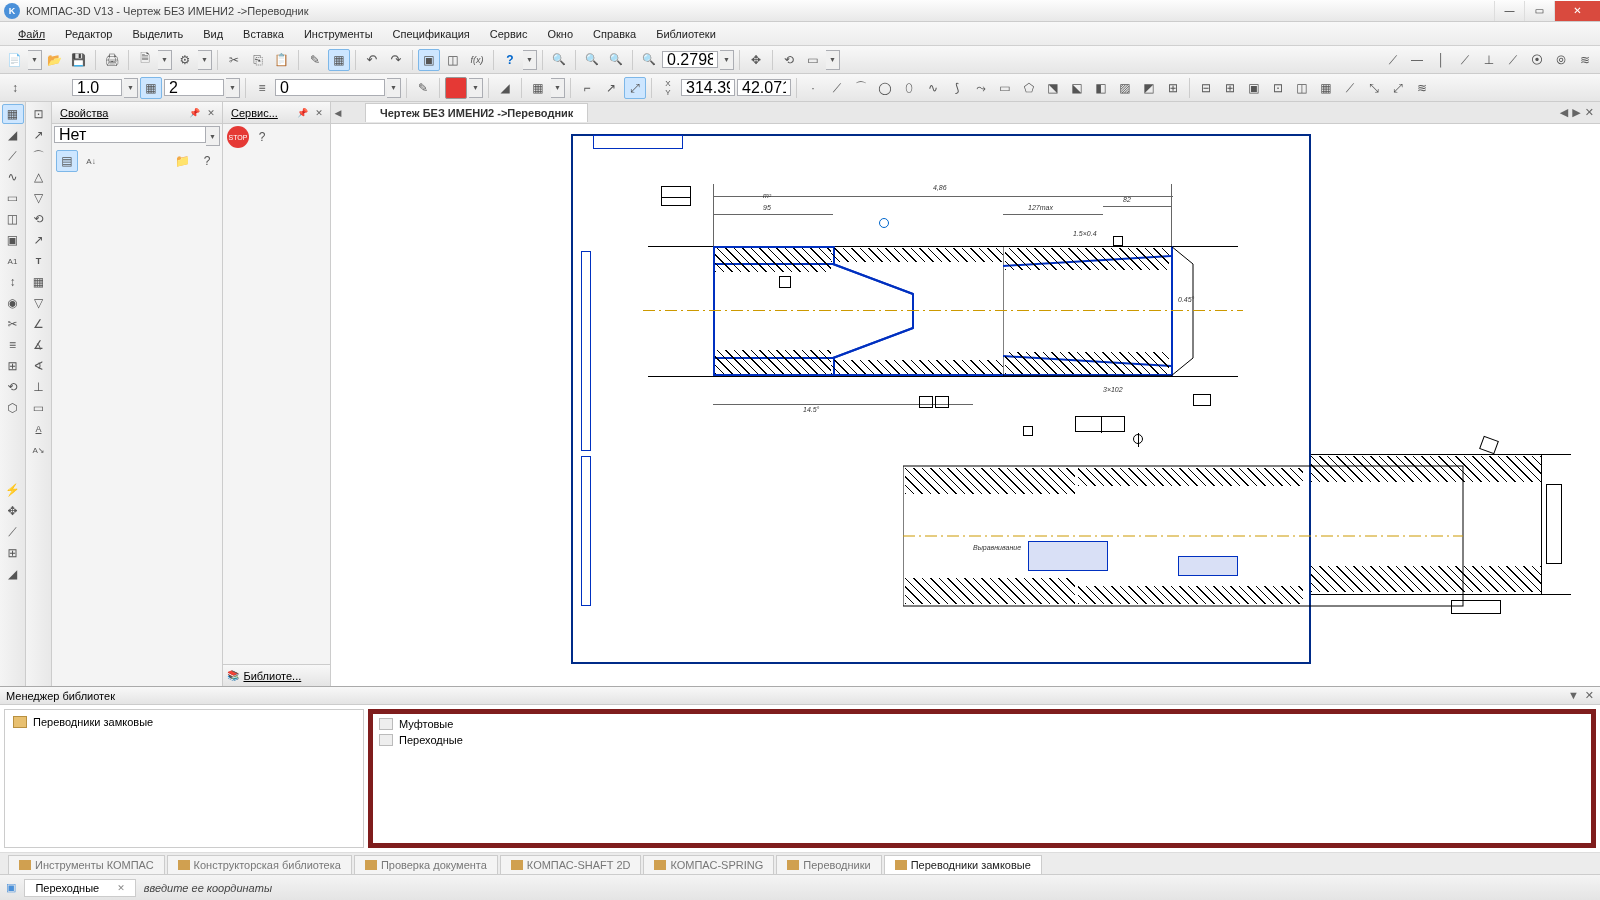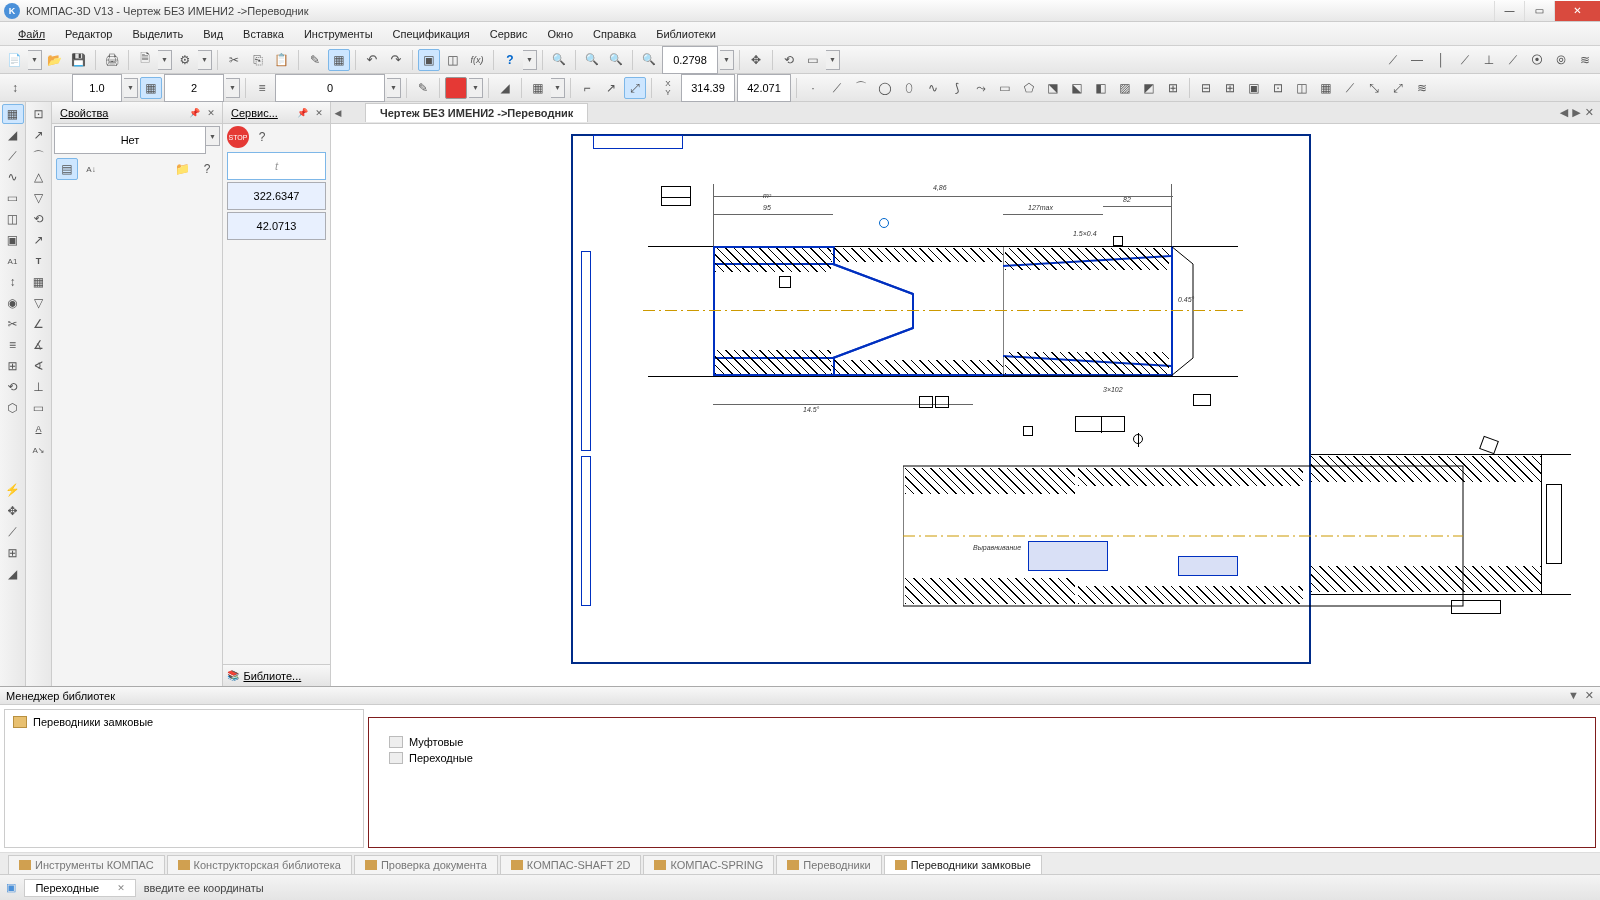--- a/index.html
+++ b/index.html
@@ -10,21 +10,21 @@
 .winbtns { margin-left:auto; display:flex; }
 .winbtns .wb { width:30px; height:20px; display:flex; align-items:center; justify-content:center; border-left:1px solid #ddd; font-size:10px; color:#333; }
 .winbtns .close { background:#d94a3e; color:#fff; width:46px; }
 .menubar { height:24px; background:linear-gradient(#f8f8f8,#ececec); display:flex; align-items:center; padding-left:10px; gap:4px; border-bottom:1px solid #d0d0d0; }
 .menubar .mi { padding:3px 8px; color:#222; }
 .menubar .mi:first-child { text-decoration:underline; }
 .toolbar { height:28px; background:linear-gradient(#f8f8f8,#e6e6e6); border-bottom:1px solid #ccc; display:flex; align-items:center; padding:0 4px; gap:2px; }
 .tbtn { width:22px; height:22px; border:1px solid transparent; border-radius:2px; display:flex; align-items:center; justify-content:center; font-size:12px; color:#555; }
 .tbtn.active { background:#cde6ff; border-color:#7db7e8; }
 .sep { width:1px; height:20px; background:#ccc; margin:0 3px; }
-.inp { height:28px; border:1px solid #abadb3; background:#fff; padding:0 4px; font-size:11px;text-align:center; }
+.inp { height:17px; border:1px solid #abadb3; background:#fff; padding:0 4px; font-size:16px; }
 .dd { width:14px; height:20px; border:1px solid #abadb3; border-left:none; background:#f0f0f0; display:flex; align-items:center; justify-content:center; font-size:7px; color:#555; }
 .main { display:flex; height:calc(100% - 22px - 24px - 28px - 28px - 188px - 26px); }
 .vtoolbar { width:26px; background:linear-gradient(90deg,#f4f4f4,#e8e8e8); border-right:1px solid #ccc; display:flex; flex-direction:column; padding-top:2px; gap:1px; align-items:center; }
 .vtoolbar .tbtn { width:22px; height:20px; }
 .sidepanel { width:171px; background:#f4f4f4; border-right:1px solid #ccc; display:flex; flex-direction:column; }
 .sidepanel2 { width:108px; background:#f4f4f4; border-right:1px solid #ccc; display:flex; flex-direction:column; }
 .paneltabs { height:22px; background:linear-gradient(#f8f8f8,#e4e4e4); display:flex; align-items:center; padding:0 4px; border-bottom:1px solid #ccc; font-size:11px; }
 .paneltabs .pt { flex:1; padding:2px 4px;text-decoration:underline; }
 .paneltabs .pbtn { width:14px; height:14px; font-size:9px; color:#666; display:flex; align-items:center; justify-content:center; margin-left:2px; }
 .combo { margin:2px; display:flex; }
@@ -38,31 +38,31 @@
 .doctab .arrow { width:14px; text-align:center; color:#666; font-size:9px; }
 .doctab .tab { background:#fff; padding:3px 14px; border:1px solid #ccc; border-bottom:none; font-weight:bold; color:#333; margin-left:20px; }
 .doctab .rbtns { margin-left:auto; display:flex; gap:4px; padding-right:6px; color:#666; font-size:10px; }
 .canvas { position:absolute; top:22px; left:0; right:0; bottom:0; background:#fff; }
 .sheet { position:absolute; left:240px; top:10px; width:740px; height:530px; border:2px solid #002b88; background:#fff; }
 .libmgr { height:188px; background:#f4f4f4; border-top:1px solid #aaa; display:flex; flex-direction:column; }
 .libmgr .hdr { height:18px; background:linear-gradient(#f8f8f8,#e4e4e4); display:flex; align-items:center; padding:0 6px; border-bottom:1px solid #ccc; }
 .libmgr .hdr .rbtns { margin-left:auto; display:flex; gap:6px; color:#666; font-size:9px; }
 .libmgr .body { flex:1; display:flex; background:#fff; }
 .libmgr .left { width:360px; border:1px solid #ccc; margin:4px 2px 4px 4px; padding:4px; }
-.libmgr .right { flex:1; border:1px solid #7f1d1d; margin:12px 4px 4px 2px; padding:16px; }
+.libmgr .right { flex:1; border:5px solid #7f1d1d; margin:4px 4px 4px 2px; padding:2px; }
 .libitem { display:flex; align-items:center; padding:2px 4px; gap:6px; }
 .libitem .ic { width:14px; height:12px; background:#e8c070; border:1px solid #b89040; }
 .libmgr .tabs { height:22px; background:#ececec; display:flex; align-items:flex-end; padding-left:8px; gap:2px; border-top:1px solid #ddd; }
 .libmgr .tabs .lt { padding:3px 10px; background:#f4f4f4; border:1px solid #ccc; border-bottom:none; color:#777; display:flex; align-items:center; gap:4px; font-size:11px; }
 .libmgr .tabs .lt.active { background:#fff; color:#222; }
 .libmgr .tabs .lt .tic { width:12px; height:10px; background:#d0a050; display:inline-block; }
 .statusbar { height:26px; background:linear-gradient(#f4f4f4,#e4e4e4); border-top:1px solid #ccc; display:flex; align-items:center; padding:0 6px; gap:8px; }
 .statusbar .stab { background:#fff; border:1px solid #ccc; padding:2px 10px; display:flex; align-items:center; gap:4px; }
 .statusbar .stab .sx { font-size:9px; color:#888; margin-left:14px; }
-.statusbar .msg { color:#444; }
+.statusbar .msg { color:#444;font-style:italic; }
 
 .i-new::before{content:"📄";font-size:12px;} .i-open::before{content:"📂";font-size:12px;}
 .i-save::before{content:"💾";font-size:12px;} .i-print::before{content:"🖨";font-size:12px;}
 .i-cut::before{content:"✂";font-size:12px;} .i-copy::before{content:"⎘";font-size:12px;}
 .i-paste::before{content:"📋";font-size:12px;} .i-undo::before{content:"↶";font-size:13px;}
 .i-redo::before{content:"↷";font-size:13px;} .i-zin::before{content:"🔍";font-size:11px;}
 .i-help::before{content:"?";font-weight:bold;color:#06c;}
 .i-grid::before{content:"▦";} .i-fx::before{content:"f(x)";font-size:9px;font-style:italic;}
 .hatch { background:repeating-linear-gradient(45deg,#000 0,#000 1px,transparent 1px,transparent 6px); }
 .bluel { background:#0030c0; position:absolute; }
@@ -282,25 +282,20 @@
   <div class="sidepanel2">
     <div class="paneltabs">
       <span class="pt">Сервис...</span>
       <span class="pbtn">📌</span>
       <span class="pbtn">✕</span>
     </div>
     <div class="rowbtns">
       <div class="tbtn" style="background:#e53935;color:#fff;border-radius:50%;font-size:7px">STOP</div>
       <div class="tbtn">?</div>
     </div>
-    <div class="coordbox">
-      <input class="inp cur" value="t" style="font-style: italic; color: rgb(153, 153, 153);">
-      <input class="inp" value="322.6347" style="">
-      <input class="inp" value="42.0713" style="">
-    </div>
     <div style="flex:1"></div>
     <div class="paneltabs" style="border-top:1px solid #ccc;border-bottom:none">
       <span style="font-size:10px">📚</span>
       <span class="pt">Библиоте...</span>
     </div>
   </div>
 
   <div class="drawarea">
     <div class="doctab">
       <span class="arrow">◀</span>

